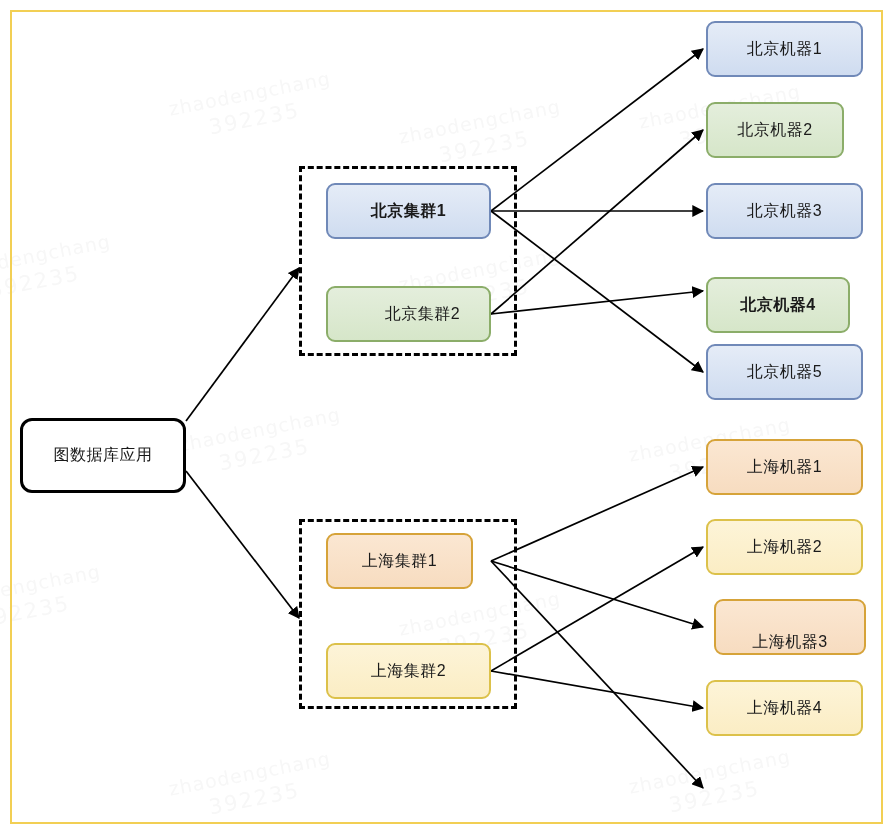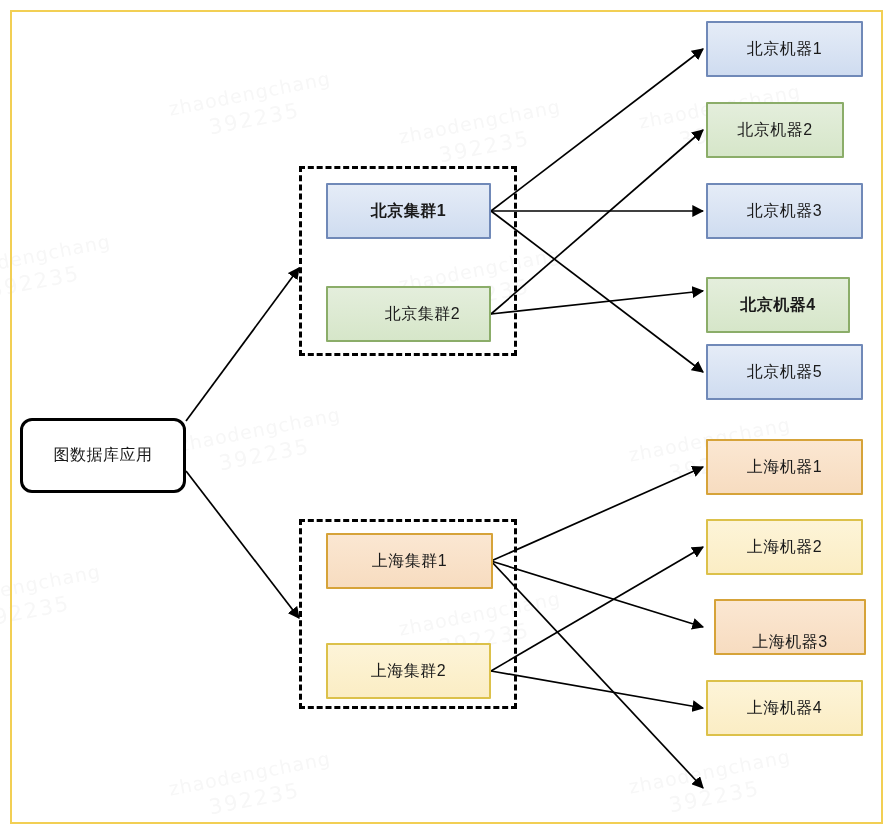--- a/index.html
+++ b/index.html
@@ -51,21 +51,21 @@
   .wm .wm-name { font-size: 19px; letter-spacing: 1px; }
   .wm .wm-num  { font-size: 21px; letter-spacing: 2px; }
 
   
   .node {
     position: absolute;
     box-sizing: border-box;
     display: flex;
     align-items: center;
     justify-content: center;
-    border-radius: 1px;
+    border-radius: 9px;
     font-size: 16px;
     color: #1a1a1a;
     letter-spacing: .5px;
     white-space: nowrap;
   }
   .node.root {
     border: 3px solid #000000;
     background: #ffffff;
     border-radius: 12px;
     font-size: 16px;
@@ -180,21 +180,21 @@
 
   <div class="node blue" style="left:326px; top:183px; width:165px; height:56px;font-weight:bold;">
     <span>北京集群1</span>
   </div>
   <div class="node green" style="left:326px; top:286px; width:165px; height:56px;padding-left:28px;">
     <span>北京集群2</span>
   </div>
 
   <div class="cluster-box" style="left:299px; top:519px; width:218px; height:190px;"></div>
 
-  <div class="node orange" style="left:326px; top:533px; width:167px; height:56px;">
+  <div class="node orange" style="left:326px; top:533px; width:147px; height:56px;">
     <span>上海集群1</span>
   </div>
   <div class="node yellow" style="left:326px; top:643px; width:165px; height:56px;">
     <span>上海集群2</span>
   </div>
 
   <div class="node blue" style="left:706px; top:21px; width:157px; height:56px;">
     <span>北京机器1</span>
   </div>
   <div class="node green" style="left:706px; top:102px; width:138px; height:56px;">

